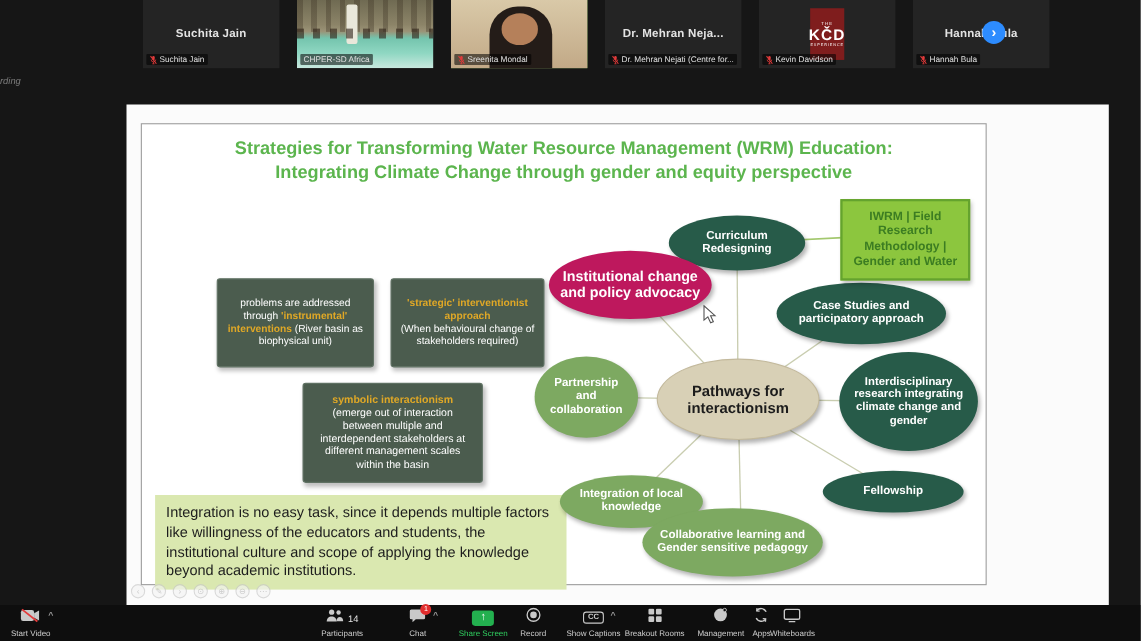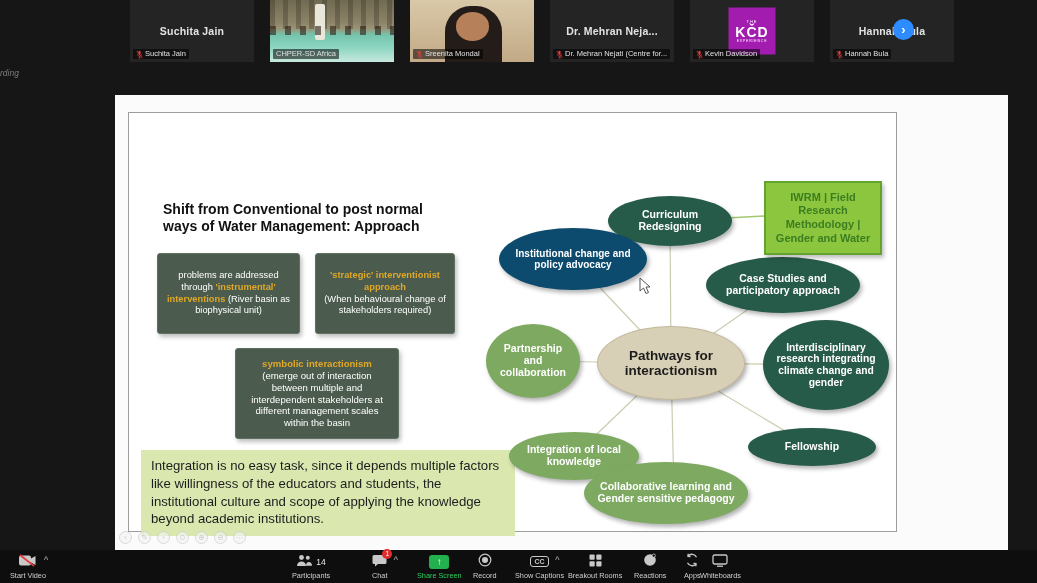--- a/index.html
+++ b/index.html
@@ -25,53 +25,53 @@
     background:repeating-linear-gradient(90deg, rgba(60,50,35,.35) 0 5px, rgba(0,0,0,0) 5px 13px); }
   .scene-room .banner { position:absolute; left:36%; top:6%; width:8%; height:58%; background:#e9e7da; border-radius:2px; }
   .scene-room .people { position:absolute; left:0; top:42%; width:100%; height:14%;
     background:repeating-linear-gradient(90deg, rgba(45,32,22,.6) 0 6px, rgba(0,0,0,0) 6px 15px); }
   
   .scene-person { position:absolute; inset:0; background:linear-gradient(180deg,#d9c9a8,#c2a987); }
   .scene-person .hair { position:absolute; left:28%; top:10%; width:46%; height:92%; background:#241c18; border-radius:45% 45% 0 0; }
   .scene-person .face { position:absolute; left:37%; top:20%; width:27%; height:46%; background:#b5805a; border-radius:50%; }
   
   .kcd-logo { position:absolute; left:50%; top:50%; transform:translate(-50%,-50%);
-    width:47px; height:47px; background:#a21caf; color:#fff; display:flex; flex-direction:column;
+    width:31px; height:47px; background:#7f1d1d; color:#fff; display:flex; flex-direction:column;
     align-items:center; justify-content:center; line-height:1; }
   .kcd-line1 { font-size:4px; letter-spacing:1px; }
   .kcd-line2 { font-size:14px; font-weight:bold; letter-spacing:1px; margin:1px 0; }
   .kcd-line3 { font-size:3.5px; letter-spacing:.8px; }
   .next-tiles-btn { position:absolute; left:893px; top:19px; width:21px; height:21px; border-radius:50%;
     background:#2d8cff; color:#fff; display:flex; align-items:center; justify-content:center;
     font-size:13px; font-weight:bold; cursor:pointer; line-height:1; padding-bottom:1px; }
   .recording-fragment { position:absolute; left:0; top:68px; color:#7d7d7d; font-size:8.5px;font-style:italic; }
   
   .share-area { position:absolute; left:115px; top:95px; width:893px; height:455px; background:#fbfbfb; }
   .slide { position:absolute; left:13px; top:17px; width:769px; height:420px; background:#fff; border:1px solid #9d9d9d; }
   .slide-title { position:absolute; left:18px; right:18px; top:12px; text-align:center;
     color:#5cb54e; font-weight:bold; font-size:16.5px; line-height:1.32; }
   .approach-heading { position:absolute; left:34px; top:88px; width:294px; color:#111;
     font-weight:bold; font-size:14px; line-height:1.22; }
   .darkbox { position:absolute; background:#4b5c4e; border:1px solid #5f7163; border-radius:3px;
     color:#fff; font-size:9.3px; line-height:1.25; display:flex; align-items:center; justify-content:center;
-    text-align:center; padding:19px 7px; box-shadow:2px 3px 4px rgba(0,0,0,.25); }
+    text-align:center; padding:19px 7px; box-shadow:2px 3px 4px rgba(0,0,0,.25);margin-left:40px; }
   .darkbox .gold { color:#e0a826; font-weight:bold;text-align:center; }
   .box-instrumental { left:28px; top:140px; width:143px; height:81px; }
   .box-strategic    { left:186px; top:140px; width:140px; height:81px; }
   .box-symbolic     { left:106px; top:235px; width:164px; height:91px; font-size:9.6px; }
   .integration-note { position:absolute; left:12px; top:337px; width:374px; background:#dae8b0;
     color:#1d1d1d; font-size:13.2px; line-height:1.35; padding:7px 10px 8px 10px; }
   
   .diagram-lines { position:absolute; left:0; top:0; width:769px; height:420px; }
   .node { position:absolute; border-radius:50%; display:flex; align-items:center; justify-content:center;
     text-align:center; font-weight:bold; color:#fff; line-height:1.12; padding:2px 8px;
     box-shadow:2px 3px 4px rgba(0,0,0,.3); }
   .node-dark { background:#275b49; font-size:10.5px; }
   .node-mid  { background:#7da961; font-size:10.5px; }
-  .node-sage { background:#0c4a6e; font-size:10px;text-align:center; }
+  .node-sage { background:#be185d; font-size:13px;text-align:center; }
   .node-center { background:#d8d0b6; border:1px solid #c3b99c; color:#1c1c1c; font-size:13.5px; }
   .n-curriculum { left:479px; top:83px;  width:124px; height:50px; }
   .n-institutional { left:370px; top:115px; width:148px; height:62px; }
   .n-case { left:577px; top:144px; width:154px; height:56px; }
   .n-inter { left:634px; top:207px; width:126px; height:90px; font-size:10.3px; }
   .n-partnership { left:357px; top:211px; width:94px; height:74px; }
   .n-center { left:468px; top:213px; width:148px; height:74px; }
   .n-integration { left:380px; top:319px; width:130px; height:48px; }
   .n-collab { left:455px; top:349px; width:164px; height:62px; }
   .n-fellow { left:619px; top:315px; width:128px; height:38px; }
@@ -195,22 +195,25 @@
       <span>Hannah Bula</span>
     </div>
   </div>
 </div>
 
 <div class="next-tiles-btn">›</div>
 
 <div class="share-area">
   <div class="slide">
 
-
-    <div class="approach-heading">Shift from Conventional to post normal ways of Water Management: Approach</div>
+    <div class="slide-title">
+      <div>Strategies for Transforming Water Resource Management (WRM) Education:</div>
+      <div>Integrating Climate Change through gender and equity perspective</div>
+    </div>
+
 
     <div class="darkbox box-instrumental">
       <div>
         <span>problems are addressed through </span><span class="gold">'instrumental' interventions</span><span> (River basin as biophysical unit)</span>
       </div>
     </div>
 
     <div class="darkbox box-strategic">
       <div>
         <div class="gold">'strategic' interventionist approach</div>
@@ -356,21 +359,21 @@
 
   <div class="tb-item" style="left:634px;">
     <div class="tb-icon">
       <span>
         <svg width="14" height="14" viewBox="0 0 14 14">
             <circle cx="7" cy="7" r="5.8" fill="#c9c9c9"></circle>
             <circle cx="10.8" cy="2.6" r="1.6" fill="#0e0e0e" stroke="#c9c9c9" stroke-width="0.8"></circle>
           </svg>
       </span>
     </div>
-    <div class="tb-label">Reactions</div>
+    <div class="tb-label">Management</div>
   </div>
 
   <div class="tb-item" style="left:684px;">
     <div class="tb-icon">
       <span>
         <svg width="14" height="14" viewBox="0 0 14 14" fill="none" stroke="#c9c9c9" stroke-width="1.3">
             <path d="M11.5 4.2A5 5 0 0 0 3 3.2"></path>
             <path d="M2.5 9.8A5 5 0 0 0 11 10.8"></path>
             <polyline points="3.2,0.8 3,3.4 5.6,3.6" fill="none"></polyline>
             <polyline points="10.8,13.2 11,10.6 8.4,10.4" fill="none"></polyline>

